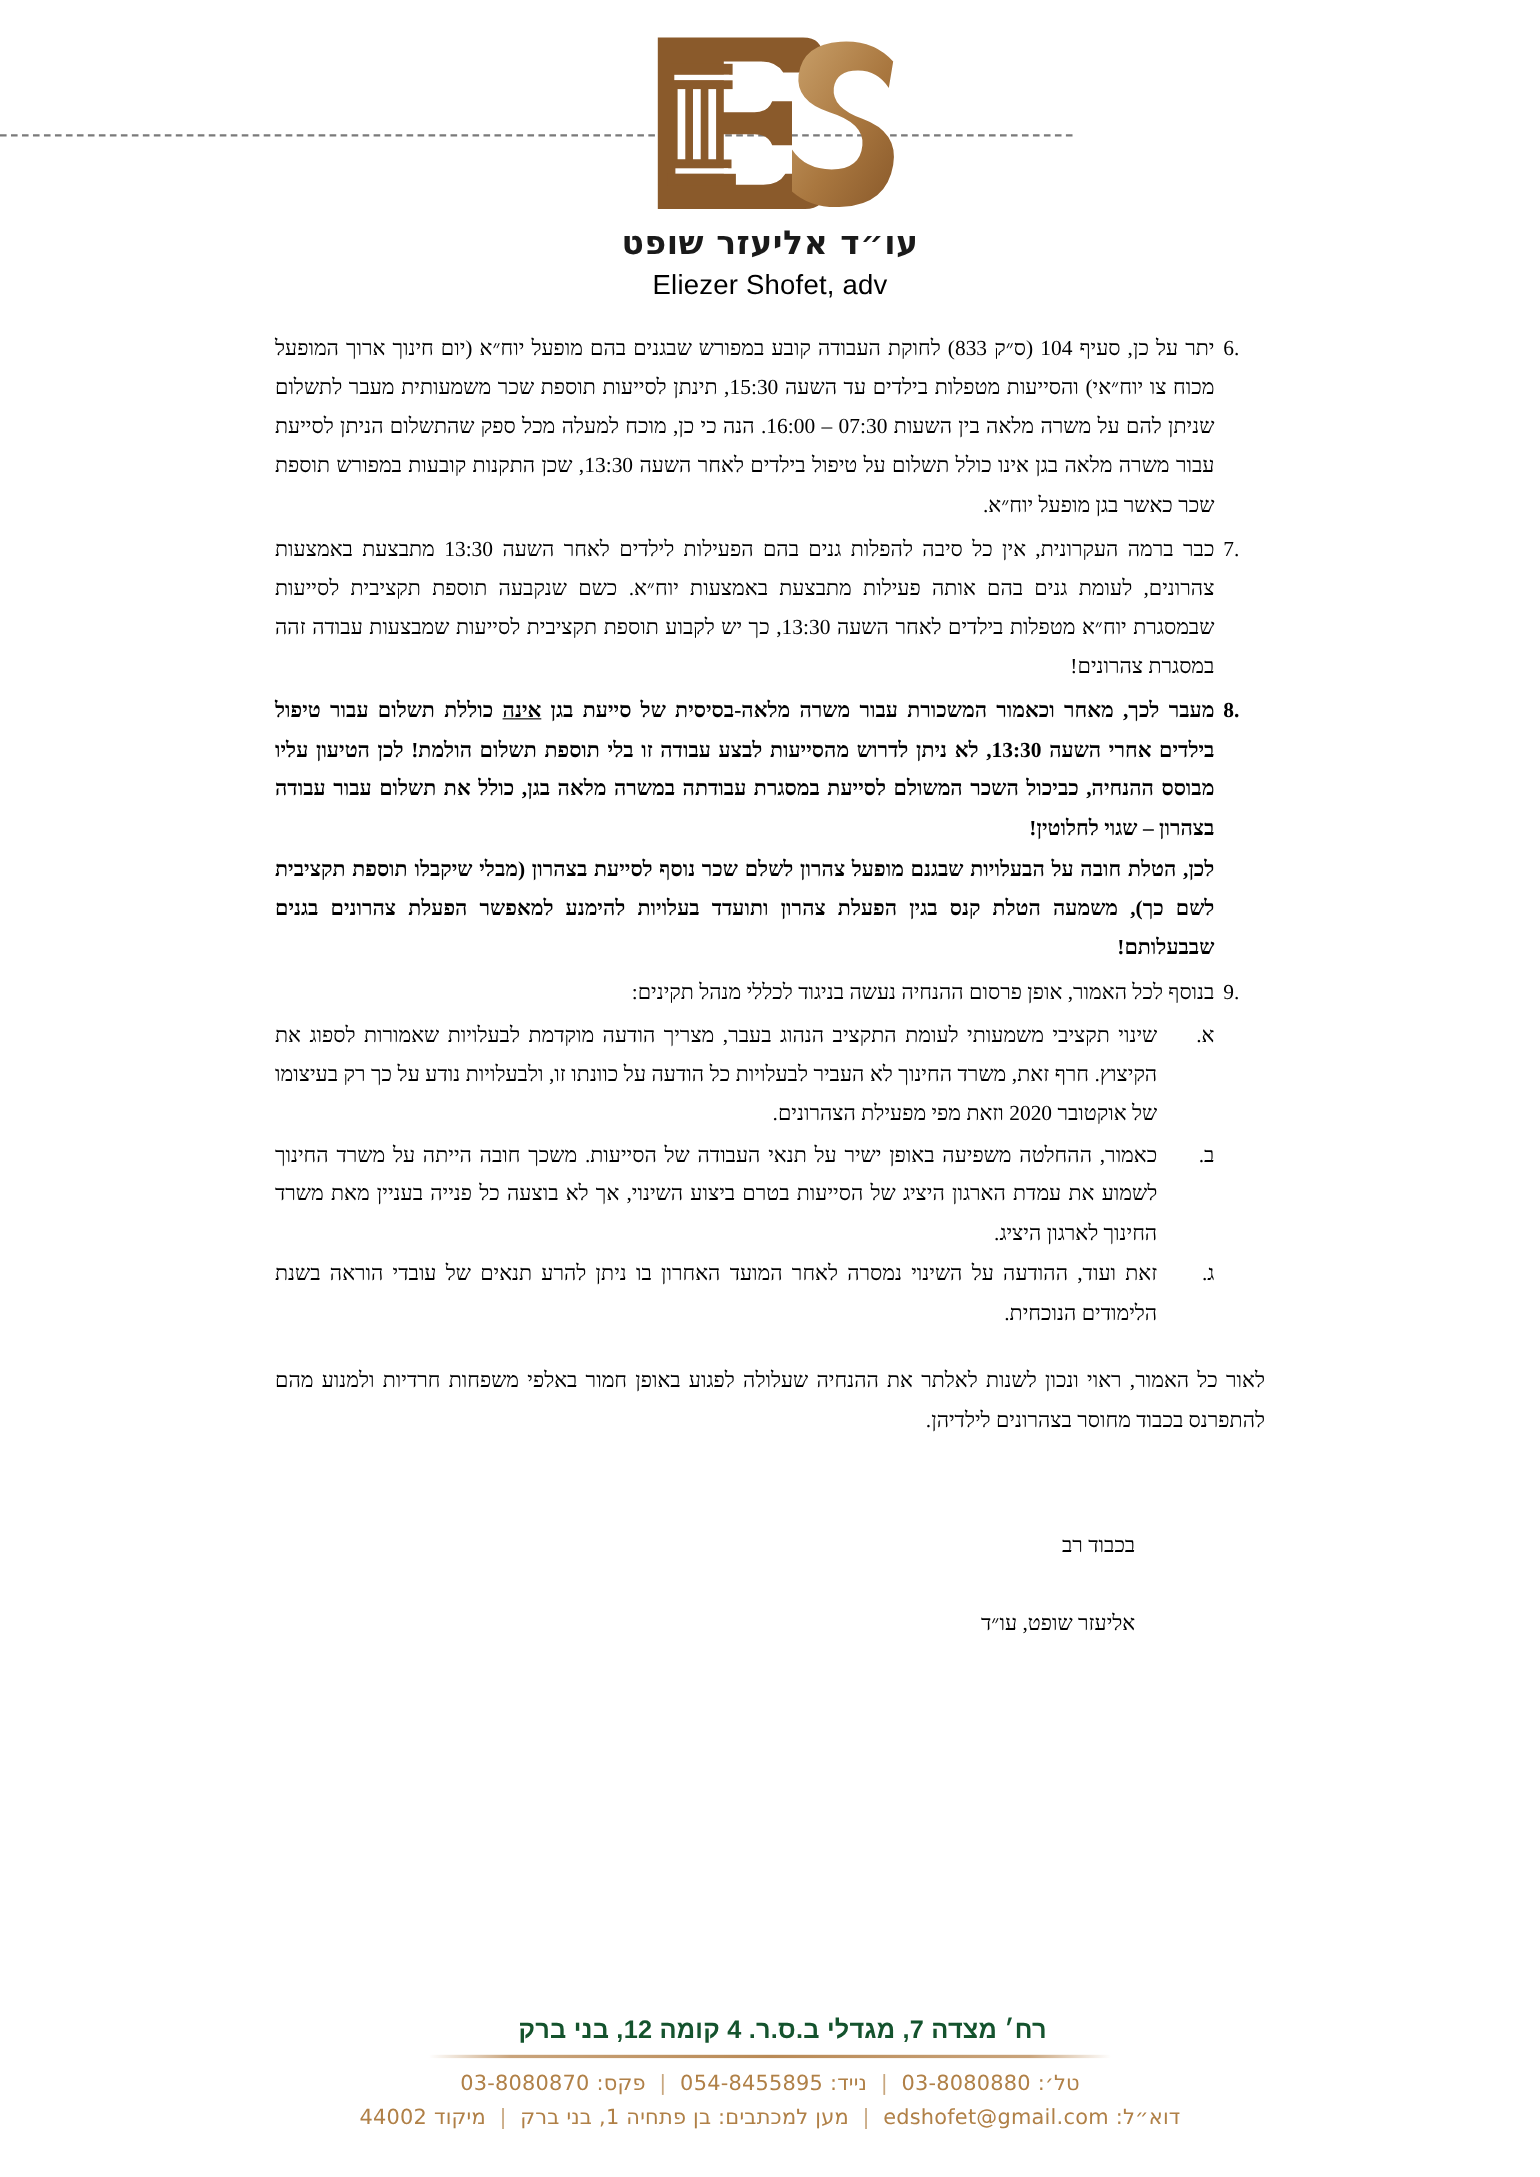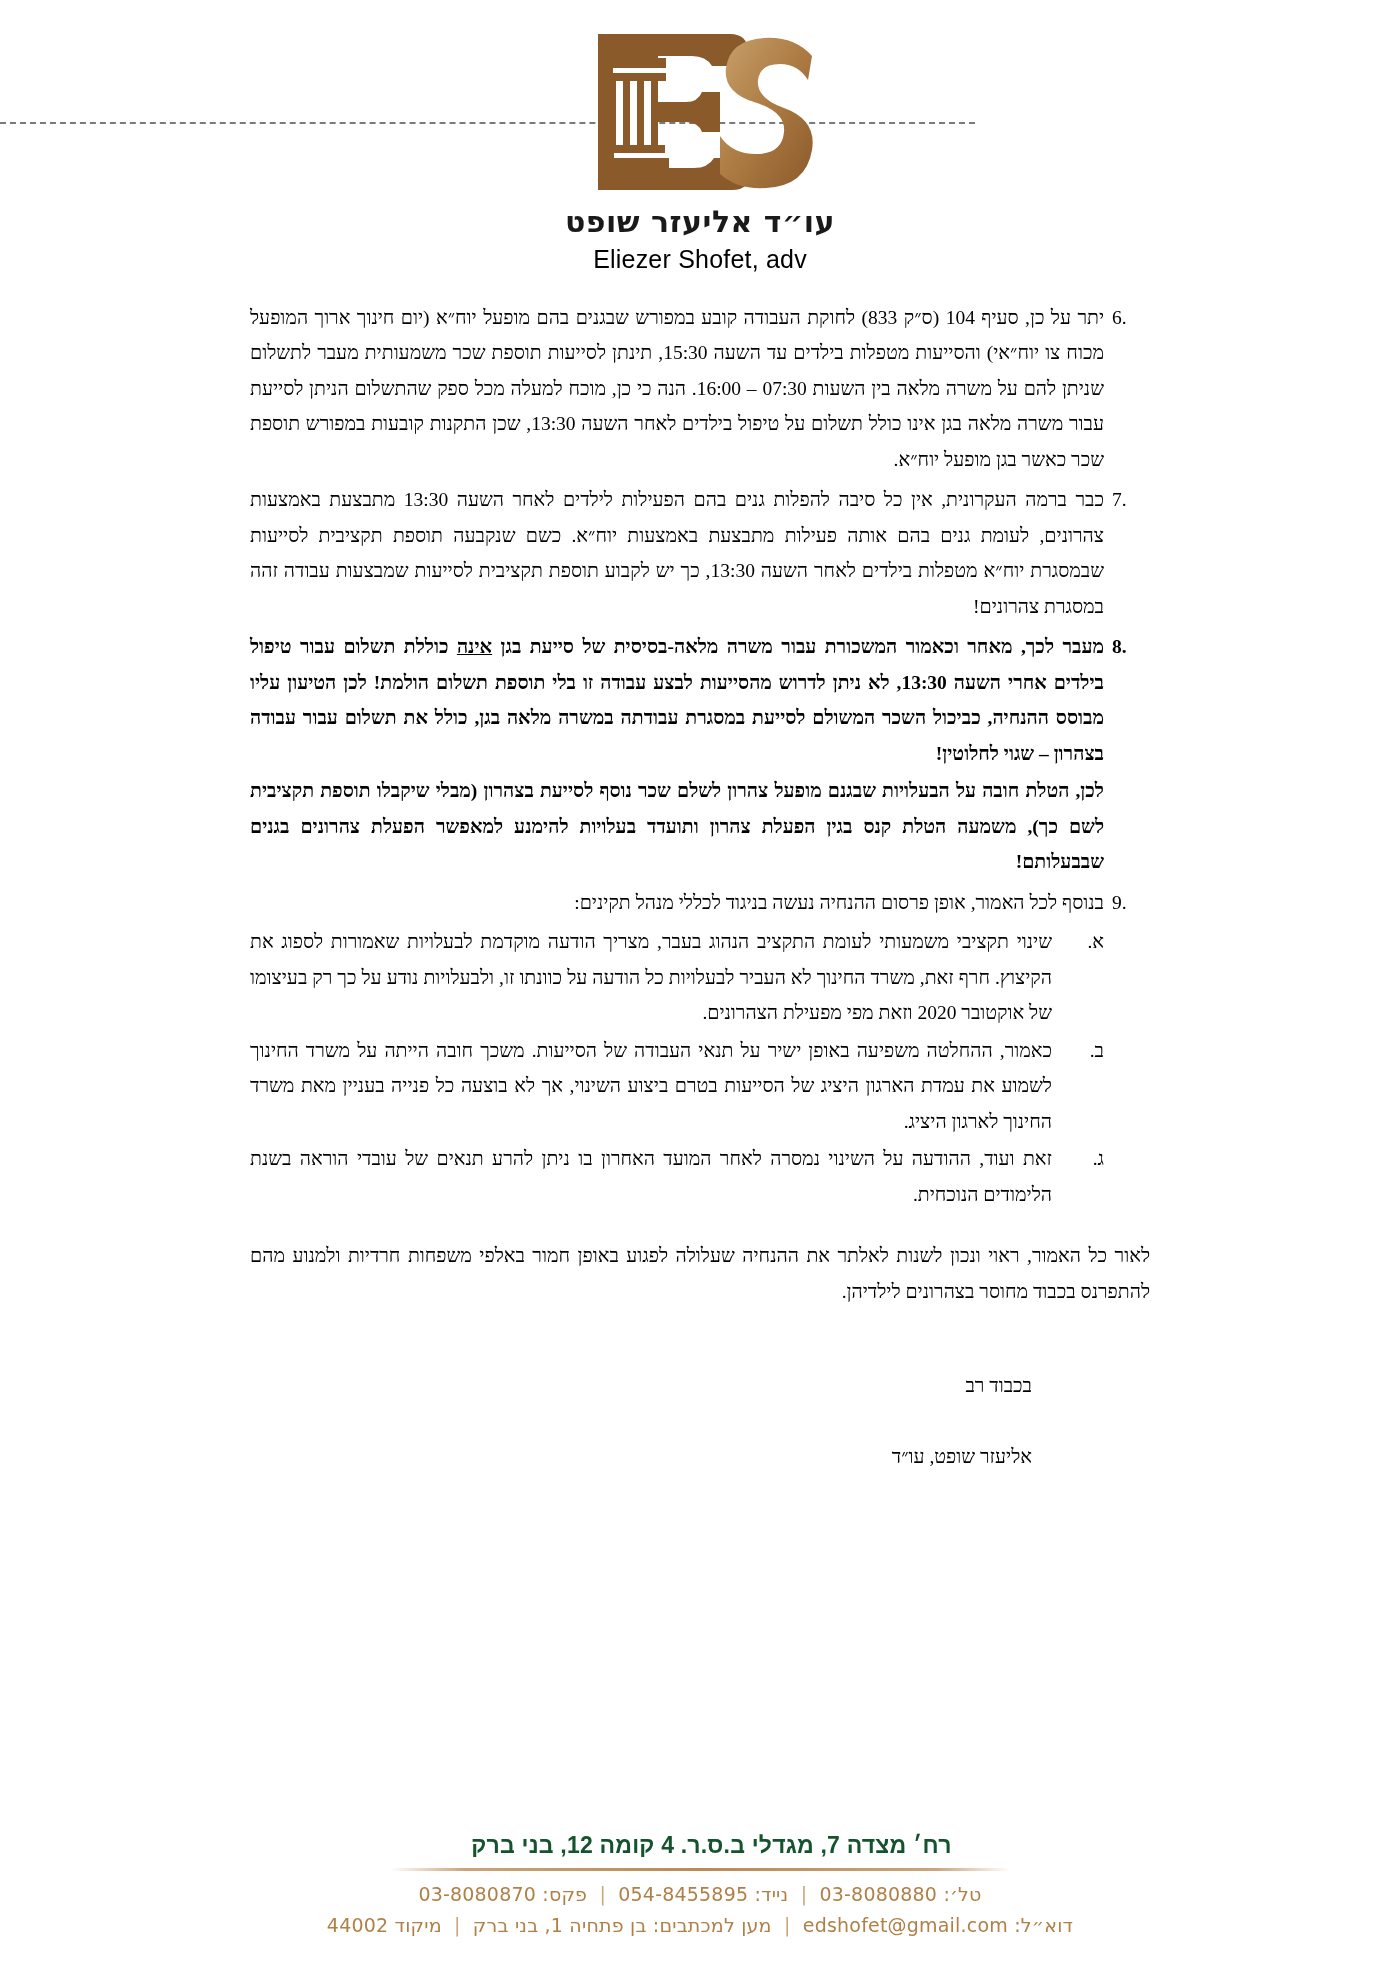--- a/index.html
+++ b/index.html
@@ -134,21 +134,21 @@
   }
 
   .closing-para {
     font-size: 19.5px;
     line-height: 1.82;
     text-align: justify;
     margin-top: 26px;
   }
 
   .signoff {
-    margin-top: 58px;
+    margin-top: 78px;
     font-size: 19.5px;
     line-height: 1.9;
     text-align: right;
     padding-right: 118px;
   }
   .signoff .line2 { margin-top: 34px; }
 
   
   .footer {
     position: absolute;

